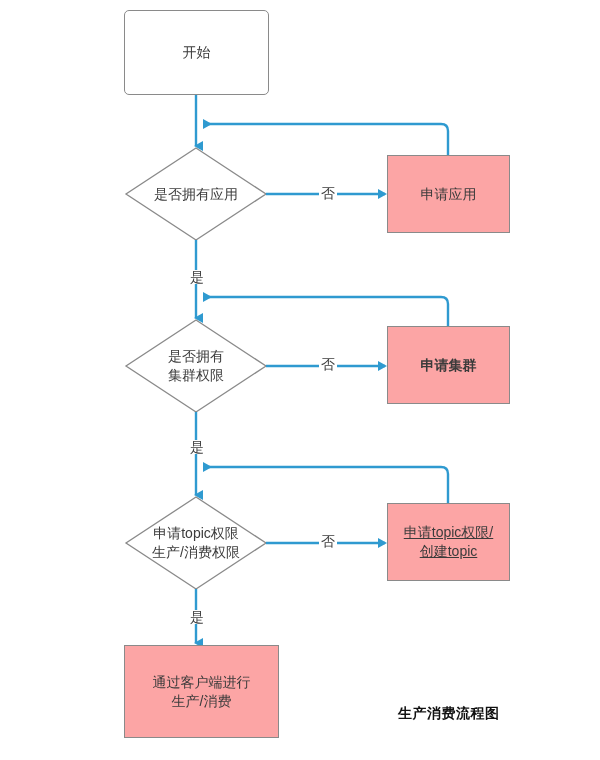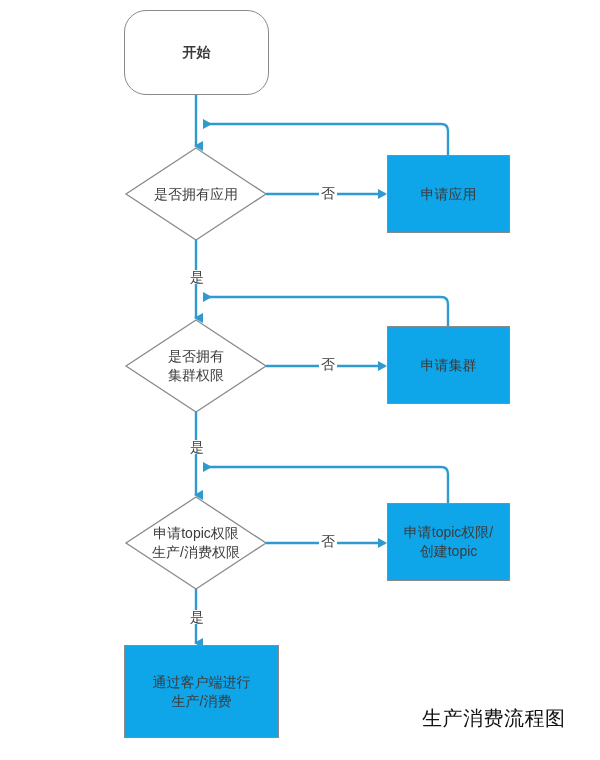--- a/index.html
+++ b/index.html
@@ -29,27 +29,26 @@
     align-items: center;
     justify-content: center;
     text-align: center;
     line-height: 1.35;
     font-size: 14px;
     color: #3b3b3b;
     white-space: pre-line;
   }
   .node-rect {
     border: 1.4px solid #8a8a8a;
-    background: #0ea5e9;
+    background: #fca5a5;
   }
   .node-terminator {
     border: 1.4px solid #8a8a8a;
     background: #ffffff;
-    border-radius: 22px;
-    font-weight: bold;
+    border-radius: 5px;
   }
   .node-decision {
     background: transparent;
     border: none;
   }
   .decision-label {
     position: relative;
     z-index: 3;
     pointer-events: none;
   }
@@ -57,26 +56,25 @@
     position: absolute;
     font-size: 14px;
     color: #3b3b3b;
     background: #ffffff;
     padding: 0 2px;
     line-height: 1;
     z-index: 4;
   }
   .caption {
     position: absolute;
-    font-size: 20px;
-    font-weight: normal;
+    font-size: 14px;
+    font-weight: bold;
     color: #111111;
     letter-spacing: 0.5px;
     white-space: nowrap;
-    margin-left: 24px;
   }
 </style>
 </head>
 <body>
 
 <svg id="flow-canvas" viewBox="0 0 600 760" width="600" height="760" xmlns="http://www.w3.org/2000/svg">
   <defs>
     <marker id="arrow-down" markerWidth="10" markerHeight="10" refX="5" refY="7" orient="auto" markerUnits="userSpaceOnUse">
       <path d="M0,0 L10,0 L5,9 Z" fill="#2f9ad0"></path>
     </marker>
@@ -121,30 +119,30 @@
 
 <div class="node node-rect" style="left:387px; top:155px; width:123px; height:78px;">
   <span>申请应用</span>
 </div>
 
 <div class="node node-decision" style="left:126px; top:320px; width:140px; height:92px;">
   <span class="decision-label">是否拥有
 集群权限</span>
 </div>
 
-<div class="node node-rect" style="left:387px; top:326px; width:123px; height:78px;">
+<div class="node node-rect" style="left:387px; top:326px; width:123px; height:78px;font-weight:bold;">
   <span>申请集群</span>
 </div>
 
 <div class="node node-decision" style="left:116px; top:497px; width:160px; height:92px;">
   <span class="decision-label">申请topic权限
 生产/消费权限</span>
 </div>
 
-<div class="node node-rect" style="left:387px; top:503px; width:123px; height:78px;">
+<div class="node node-rect" style="left:387px; top:503px; width:123px; height:78px;text-decoration:underline;">
   <span>申请topic权限/
 创建topic</span>
 </div>
 
 <div class="node node-rect" style="left:124px; top:645px; width:155px; height:93px;">
   <span>通过客户端进行
 生产/消费</span>
 </div>
 
 <span class="edge-label" style="left:319px; top:186px;">否</span>

